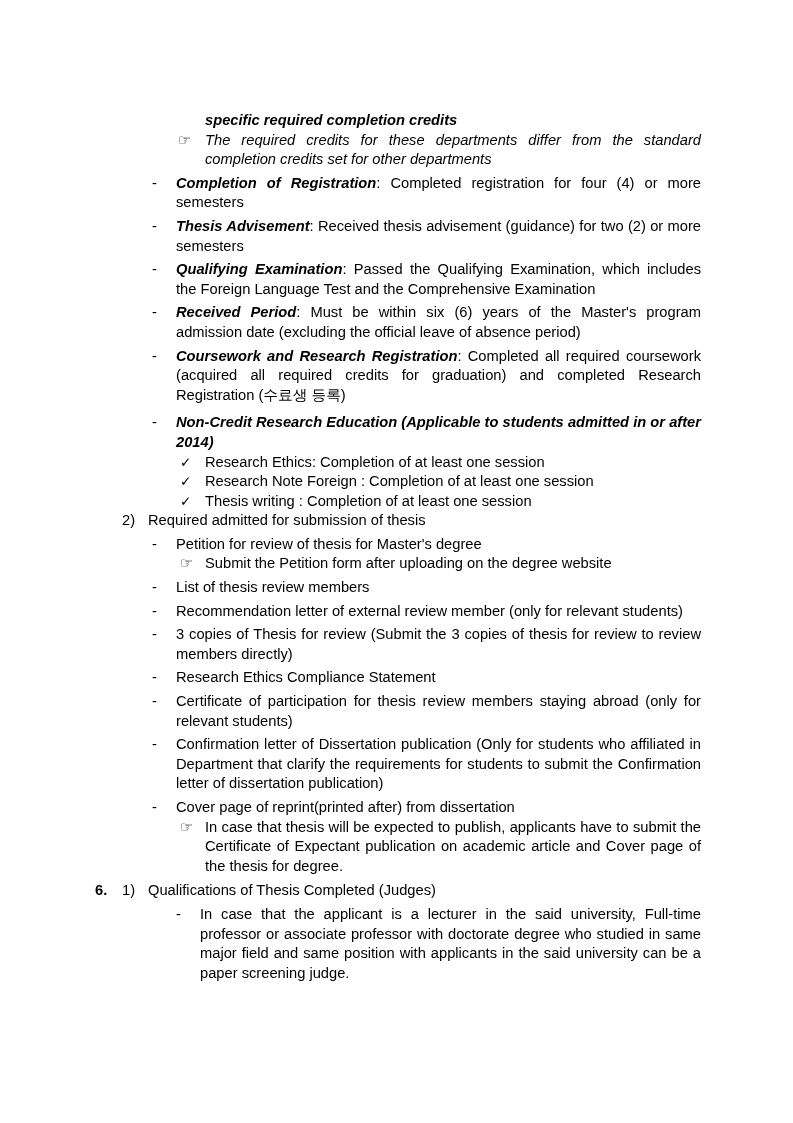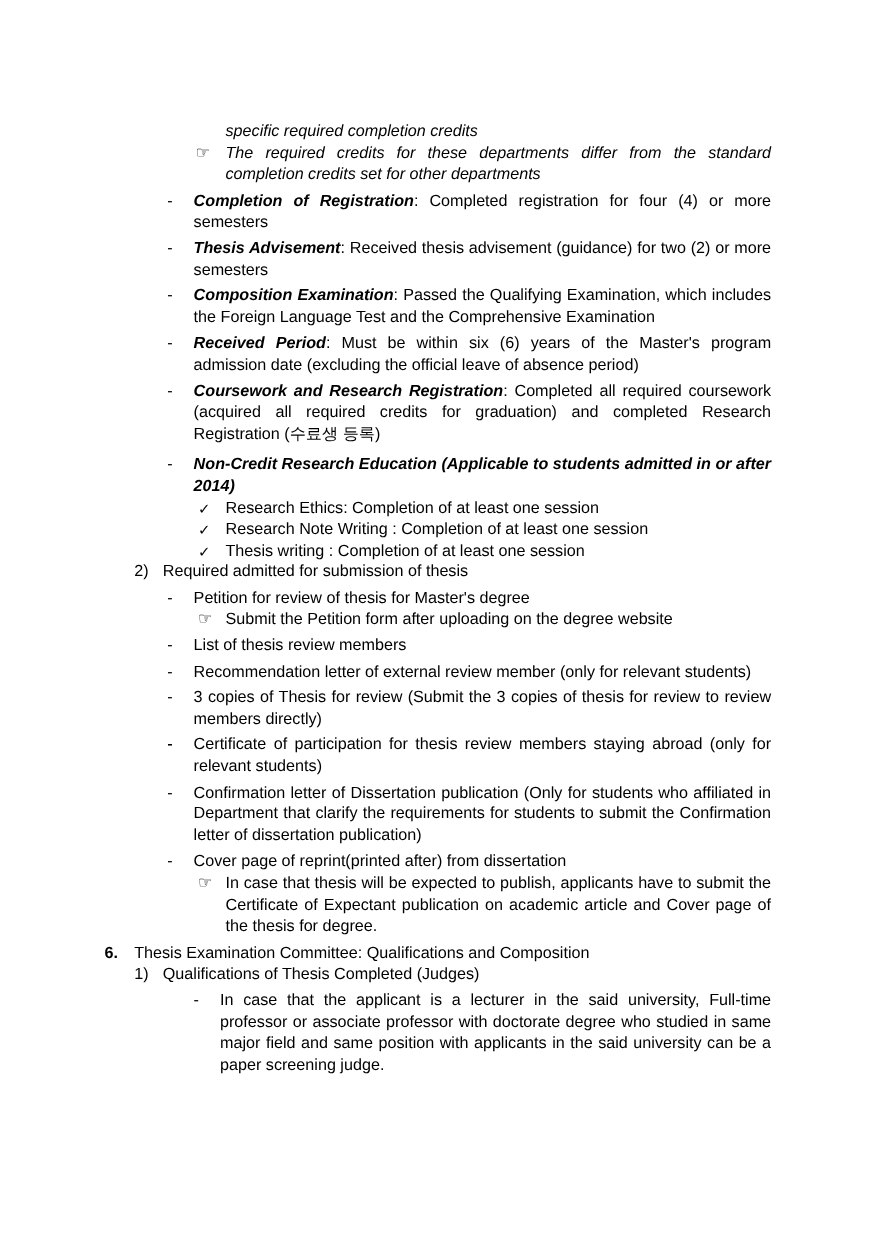--- a/index.html
+++ b/index.html
@@ -29,21 +29,21 @@
     text-align: justify;
   }
   .blk .mk {
     position: absolute;
     top: 0;
     left: 0;
   }
   .b { font-weight: bold; font-style: italic; }
 
   
-  .italic-cont { padding-left: 110px; font-style: italic; }
+  .italic-cont { padding-left: 110px; font-style: italic; font-weight: bold; }
 
   
   .italic-finger { padding-left: 110px; font-style: italic; }
   .italic-finger .mk { left: 83px; font-style: normal; }
 
   
   .dash { padding-left: 81px; margin-top: 4px; }
   .dash .mk { left: 57px; }
 
   
@@ -89,21 +89,21 @@
       <span class="b">Completion of Registration</span><span>: Completed registration for four (4) or more semesters</span>
     </div>
 
     <div class="blk dash">
       <span class="mk">-</span>
       <span class="b">Thesis Advisement</span><span>: Received thesis advisement (guidance) for two (2) or more semesters</span>
     </div>
 
     <div class="blk dash">
       <span class="mk">-</span>
-      <span class="b">Composition Examination</span><span>: Passed the Qualifying Examination, which includes the Foreign Language Test and the Comprehensive Examination</span>
+      <span class="b">Qualifying Examination</span><span>: Passed the Qualifying Examination, which includes the Foreign Language Test and the Comprehensive Examination</span>
     </div>
 
     <div class="blk dash">
       <span class="mk">-</span>
       <span class="b">Received Period</span><span>: Must be within six (6) years of the Master's program admission date (excluding the official leave of absence period)</span>
     </div>
 
     <div class="blk dash korean">
       <span class="mk">-</span>
       <span class="b">Coursework and Research Registration</span><span>: Completed all required coursework (acquired all required credits for graduation) and completed Research Registration (수료생 등록)</span>
@@ -114,21 +114,21 @@
       <span class="b">Non-Credit Research Education (Applicable to students admitted in or after 2014)</span>
     </div>
 
     <div class="blk check">
       <span class="mk">✓</span>
       <span>Research Ethics: Completion of at least one session</span>
     </div>
 
     <div class="blk check">
       <span class="mk">✓</span>
-      <span>Research Note Writing : Completion of at least one session</span>
+      <span>Research Note Foreign : Completion of at least one session</span>
     </div>
 
     <div class="blk check">
       <span class="mk">✓</span>
       <span>Thesis writing : Completion of at least one session</span>
     </div>
 
     <div class="blk num">
       <span class="mk">2)</span>
       <span>Required admitted for submission of thesis</span>
@@ -154,20 +154,21 @@
       <span>Recommendation letter of external review member (only for relevant students)</span>
     </div>
 
     <div class="blk dash">
       <span class="mk">-</span>
       <span>3 copies of Thesis for review (Submit the 3 copies of thesis for review to review members directly)</span>
     </div>
 
     <div class="blk dash">
       <span class="mk">-</span>
+      <span>Research Ethics Compliance Statement</span>
     </div>
 
     <div class="blk dash">
       <span class="mk">-</span>
       <span>Certificate of participation for thesis review members staying abroad (only for relevant students)</span>
     </div>
 
     <div class="blk dash">
       <span class="mk">-</span>
       <span>Confirmation letter of Dissertation publication (Only for students who affiliated in Department that clarify the requirements for students to submit the Confirmation letter of dissertation publication)</span>
@@ -178,21 +179,20 @@
       <span>Cover page of reprint(printed after) from dissertation</span>
     </div>
 
     <div class="blk finger">
       <span class="mk">☞</span>
       <span>In case that thesis will be expected to publish, applicants have to submit the Certificate of Expectant publication on academic article and Cover page of the thesis for degree.</span>
     </div>
 
     <div class="blk sec">
       <span class="mk">6.</span>
-      <span>Thesis Examination Committee: Qualifications and Composition</span>
     </div>
 
     <div class="blk num">
       <span class="mk">1)</span>
       <span>Qualifications of Thesis Completed (Judges)</span>
     </div>
 
     <div class="blk dash-deep">
       <span class="mk">-</span>
       <span>In case that the applicant is a lecturer in the said university, Full-time professor or associate professor with doctorate degree who studied in same major field and same position with applicants in the said university can be a paper screening judge.</span>

